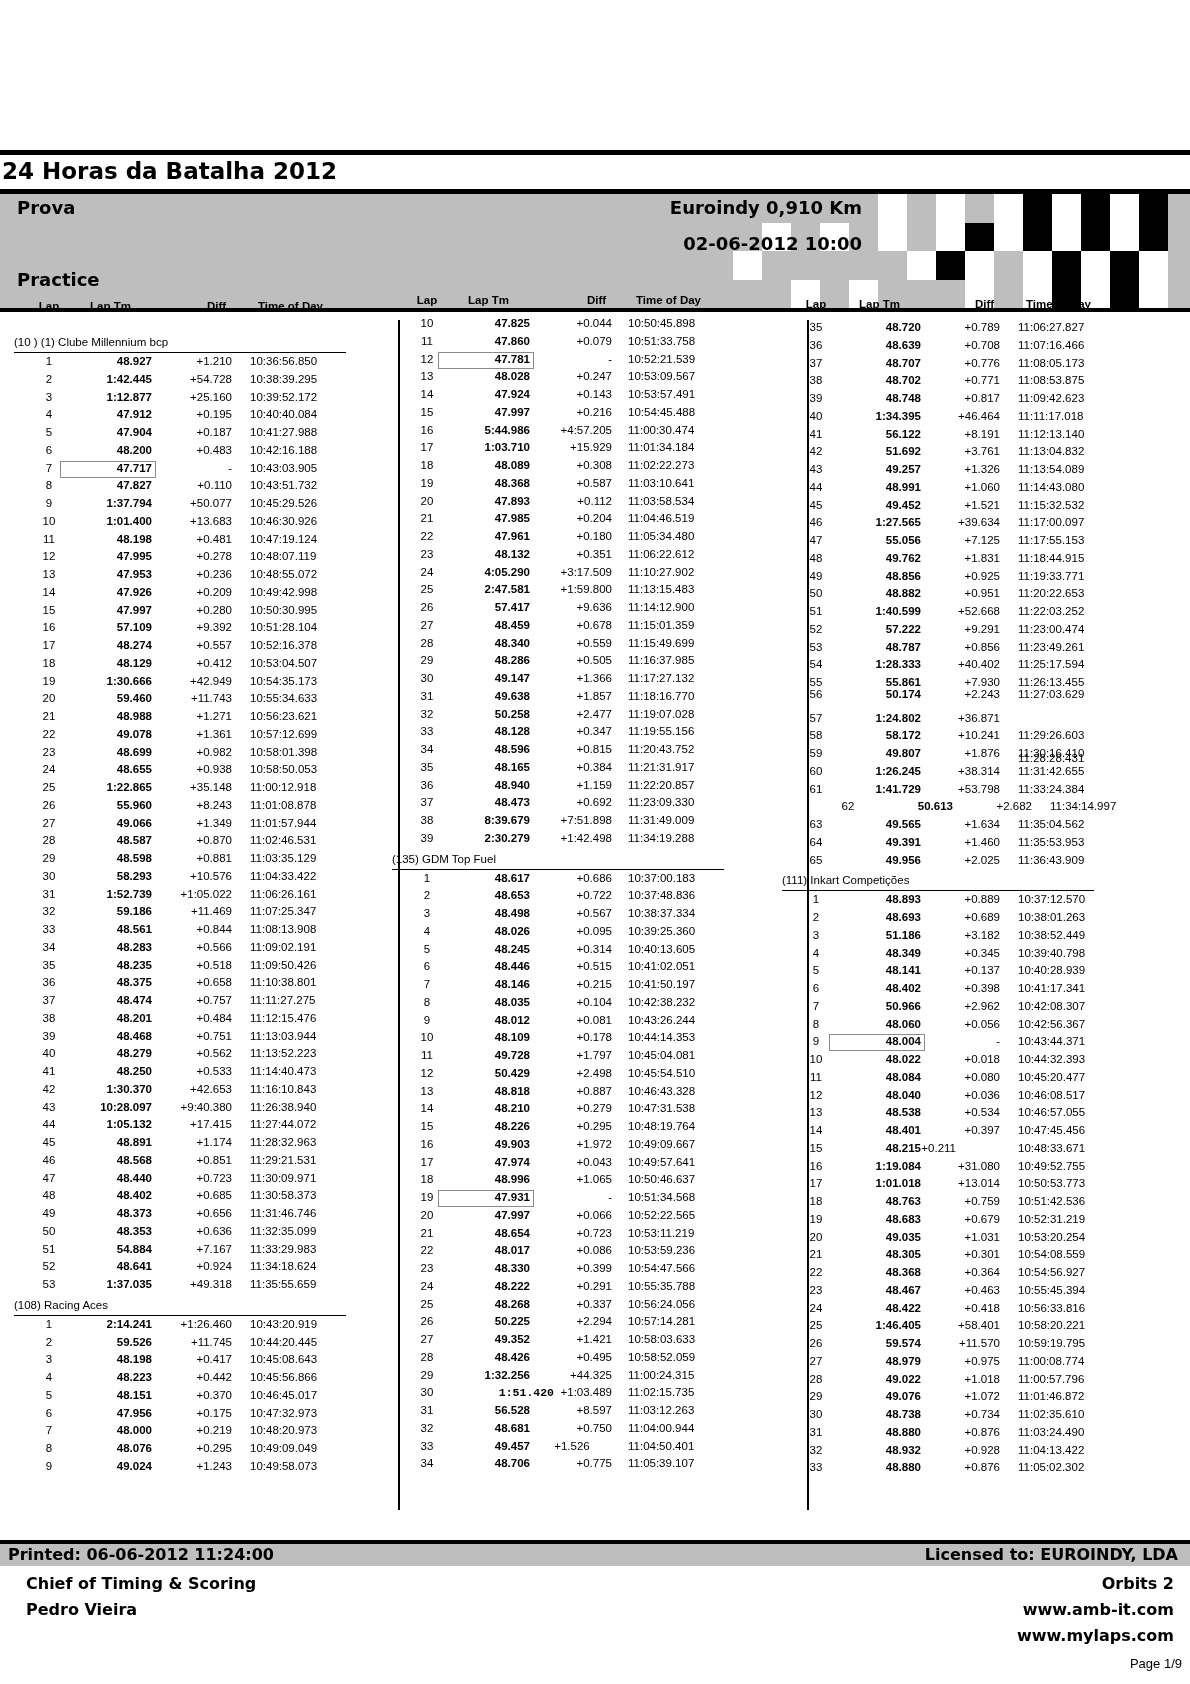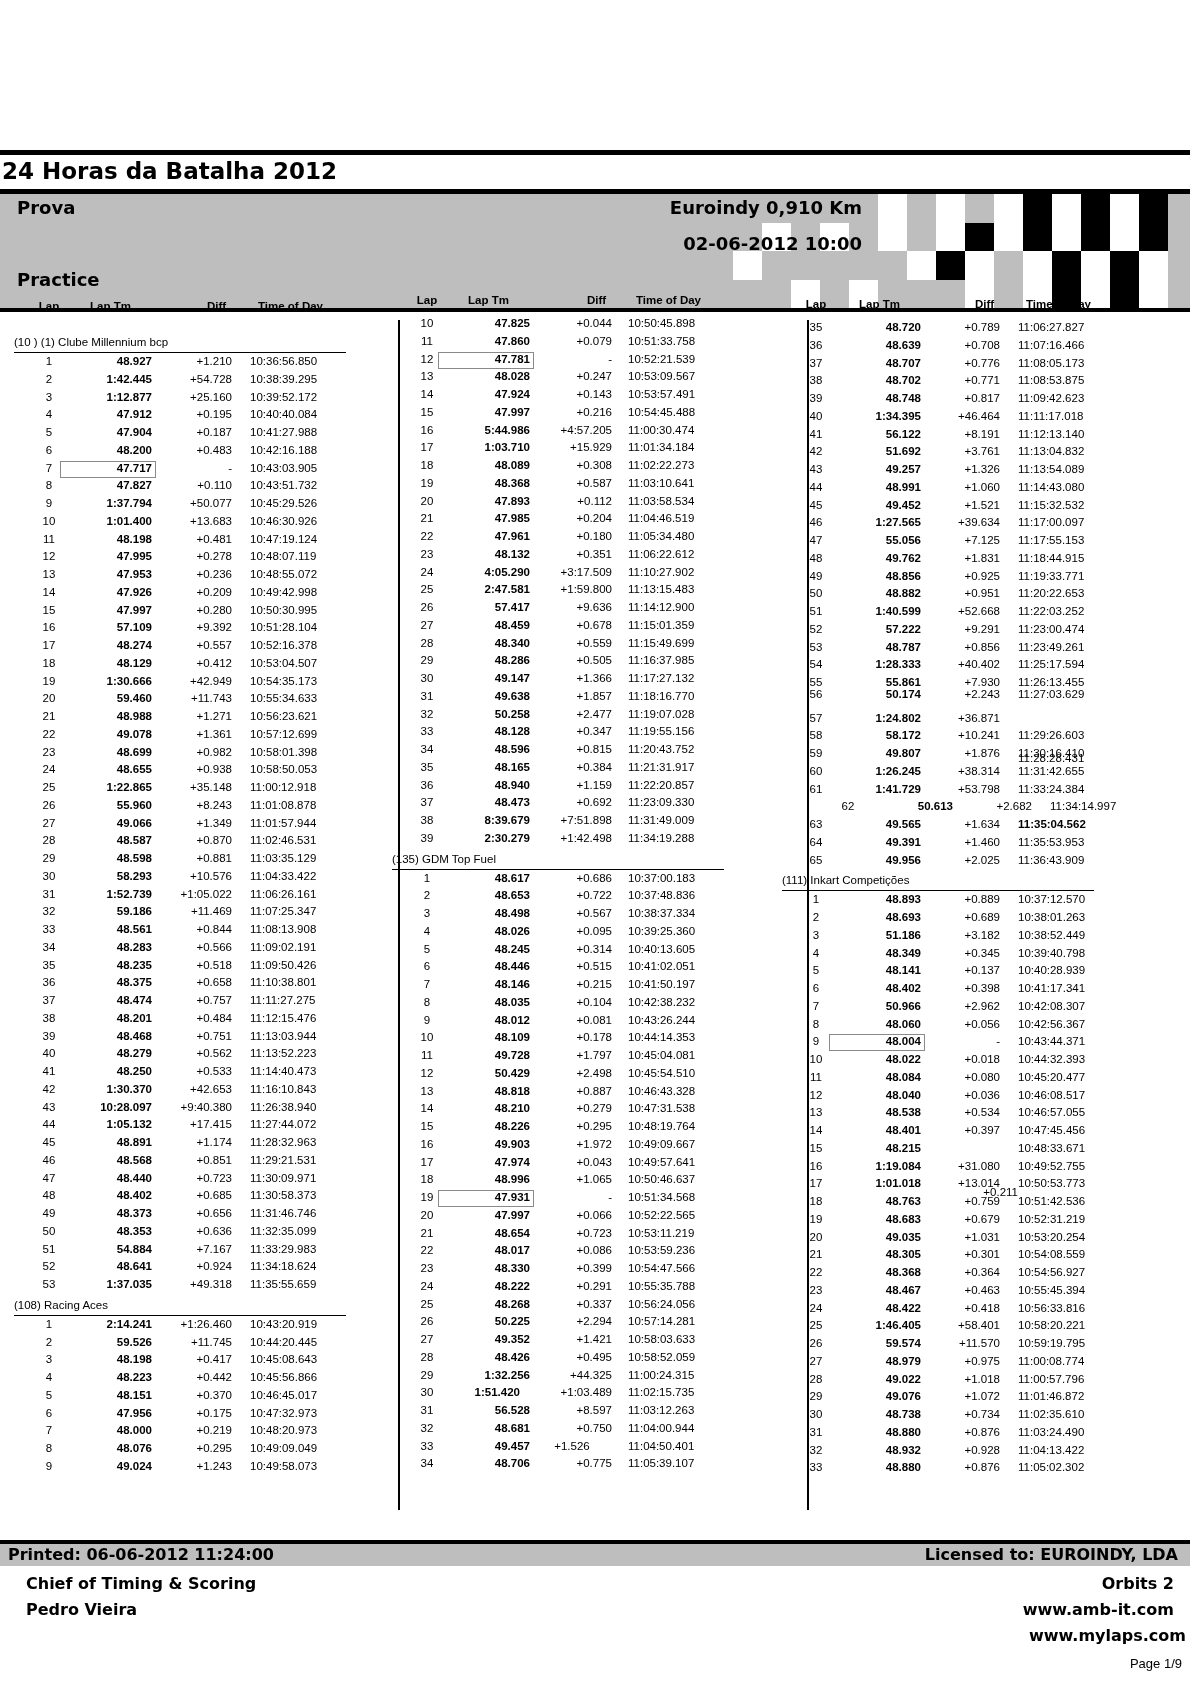--- a/index.html
+++ b/index.html
@@ -823,21 +823,21 @@
       <span class="c-tod" style="left: 628px;">10:58:52.059</span>
     </div>
     <div class="row" style="left: 0px; top: 1366.5px; width: 1190px;">
       <span class="c-lap" style="left: 412px;">29</span>
       <span class="c-tm" style="left: 450px;">1:32.256</span>
       <span class="c-diff" style="left: 532px;">+44.325</span>
       <span class="c-tod" style="left: 628px;">11:00:24.315</span>
     </div>
     <div class="row" style="left: 0px; top: 1384.25px; width: 1190px;">
       <span class="c-lap" style="left: 412px;">30</span>
-      <span class="c-tm" style="left: 440px;">1:51.420</span>
+      <span class="c-tm" style="left: 474px; font-family: Liberation Mono, monospace;">1:51.420</span>
       <span class="c-diff" style="left: 532px;">+1:03.489</span>
       <span class="c-tod" style="left: 628px;">11:02:15.735</span>
     </div>
     <div class="row" style="left: 0px; top: 1402px; width: 1190px;">
       <span class="c-lap" style="left: 412px;">31</span>
       <span class="c-tm" style="left: 450px;">56.528</span>
       <span class="c-diff" style="left: 532px;">+8.597</span>
       <span class="c-tod" style="left: 628px;">11:03:12.263</span>
     </div>
     <div class="row" style="left: 0px; top: 1419.75px; width: 1190px;">
@@ -1027,21 +1027,21 @@
     <div class="row" style="left: 0px; top: 798.25px; width: 1190px; margin-left: 32px;">
       <span class="c-lap" style="left: 801px;">62</span>
       <span class="c-tm" style="left: 841px;">50.613</span>
       <span class="c-diff" style="left: 920px;">+2.682</span>
       <span class="c-tod" style="left: 1018px;">11:34:14.997</span>
     </div>
     <div class="row" style="left: 0px; top: 816px; width: 1190px;">
       <span class="c-lap" style="left: 801px;">63</span>
       <span class="c-tm" style="left: 841px;">49.565</span>
       <span class="c-diff" style="left: 920px;">+1.634</span>
-      <span class="c-tod" style="left: 1018px; font-weight: bold;">11:35:04.562</span>
+      <span class="c-tod" style="left: 1018px;">11:35:04.562</span>
     </div>
     <div class="row" style="left: 0px; top: 833.75px; width: 1190px;">
       <span class="c-lap" style="left: 801px;">64</span>
       <span class="c-tm" style="left: 841px;">49.391</span>
       <span class="c-diff" style="left: 920px;">+1.460</span>
       <span class="c-tod" style="left: 1018px;">11:35:53.953</span>
     </div>
     <div class="row" style="left: 0px; top: 851.5px; width: 1190px;">
       <span class="c-lap" style="left: 801px;">65</span>
       <span class="c-tm" style="left: 841px;">49.956</span>
@@ -1131,21 +1131,21 @@
     </div>
     <div class="row" style="left: 0px; top: 1122px; width: 1190px;">
       <span class="c-lap" style="left: 801px;">14</span>
       <span class="c-tm" style="left: 841px;">48.401</span>
       <span class="c-diff" style="left: 920px;">+0.397</span>
       <span class="c-tod" style="left: 1018px;">10:47:45.456</span>
     </div>
     <div class="row" style="left: 0px; top: 1139.75px; width: 1190px;">
       <span class="c-lap" style="left: 801px;">15</span>
       <span class="c-tm" style="left: 841px;">48.215</span>
-      <span class="c-diff" style="left: 938px; margin-top: 44px;">+0.211</span>
+      <span class="c-diff" style="left: 876px;">+0.211</span>
       <span class="c-tod" style="left: 1018px;">10:48:33.671</span>
     </div>
     <div class="row" style="left: 0px; top: 1157.5px; width: 1190px;">
       <span class="c-lap" style="left: 801px;">16</span>
       <span class="c-tm" style="left: 841px;">1:19.084</span>
       <span class="c-diff" style="left: 920px;">+31.080</span>
       <span class="c-tod" style="left: 1018px;">10:49:52.755</span>
     </div>
     <div class="row" style="left: 0px; top: 1175.25px; width: 1190px;">
       <span class="c-lap" style="left: 801px;">17</span>
@@ -1252,14 +1252,14 @@
   </div>
 
 <div class="rule" style="top:1540px;height:4px;"></div>
 <div class="foot-band"></div>
 <div class="foot-txt" style="left:8px;top:1545px;">Printed: 06-06-2012 11:24:00</div>
 <div class="foot-txt" style="right:12px;top:1545px;">Licensed to:  EUROINDY, LDA</div>
 <div class="foot-txt" style="left:26px;top:1574px;">Chief of Timing &amp; Scoring</div>
 <div class="foot-txt" style="left:26px;top:1600px;">Pedro Vieira</div>
 <div class="foot-txt" style="right:16px;top:1574px;">Orbits 2</div>
 <div class="foot-txt" style="right:16px;top:1600px;">www.amb-it.com</div>
-<div class="foot-txt" style="right:4px;top:1626px;">www.mylaps.com</div>
+<div class="foot-txt" style="right:16px;top:1626px;">www.mylaps.com</div>
 <div class="page">Page 1/9</div>
 
 </body></html>

